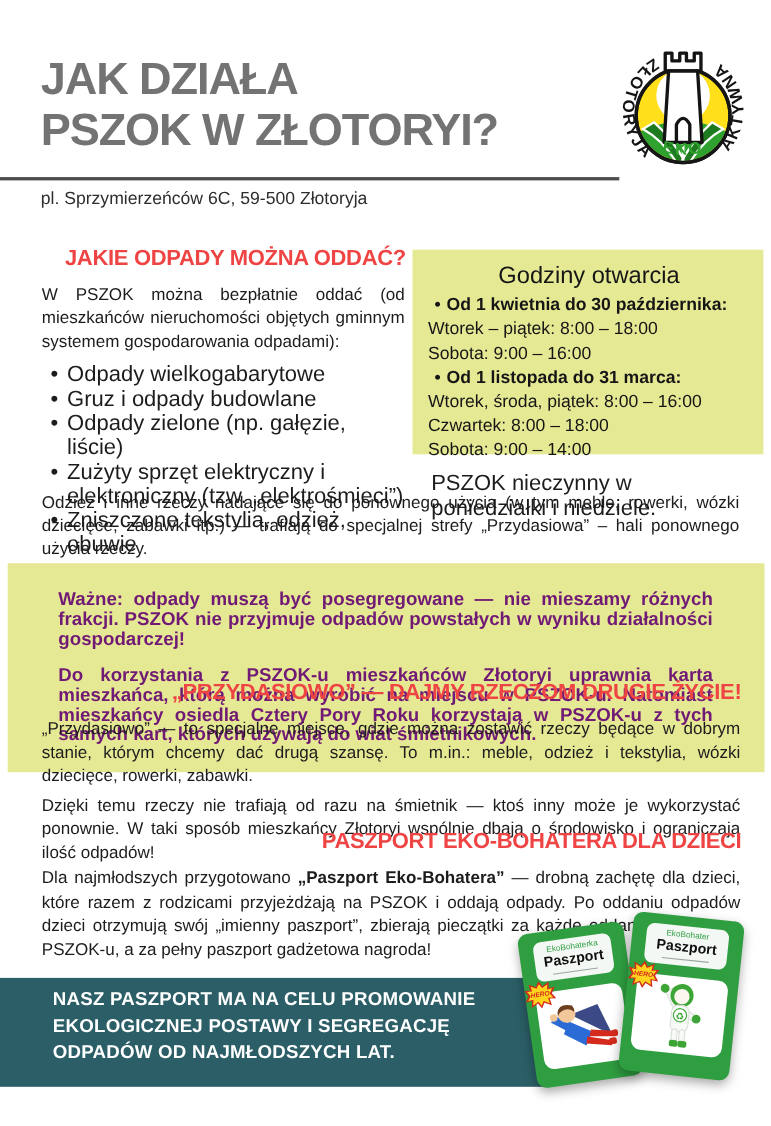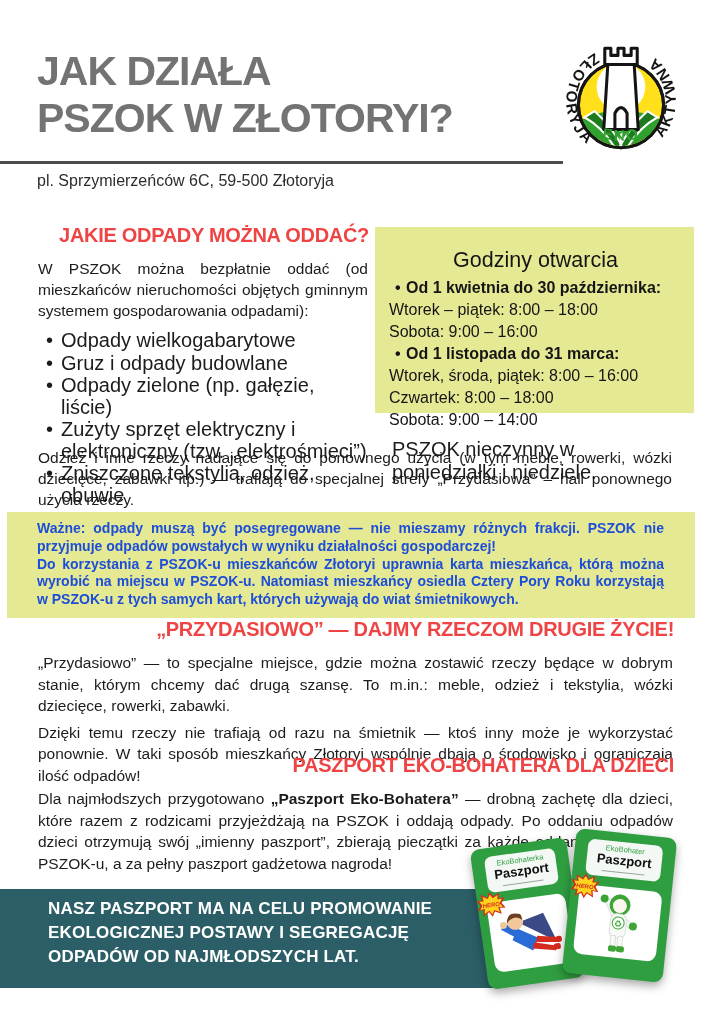--- a/index.html
+++ b/index.html
@@ -21,33 +21,33 @@
   .section-h{font-size:20px;font-weight:700;letter-spacing:-0.3px;color:#ef4444;margin:0 0 11px 0;text-align:right;}
   .body-p{font-size:15.5px;line-height:21px;text-align:justify;margin:1px;}
   .waste-list{margin:9px 0 0 24px;padding:0;list-style:none;}
   .waste-list li{position:relative;font-size:20px;line-height:21.5px;margin:0 0 1px 0;}
   .waste-list li::before{content:"•";position:absolute;left:-15px;top:0;}
   
   .hours{
     position:absolute;left:375px;top:227px;width:319px;height:186px;
     background:#e6e994;padding:5px 12px 0 14px;box-sizing:border-box;
   }
-  .hours-title{text-align:center;font-size:21.5px;color:#151515;margin:16px 0 4px 0;}
+  .hours-title{text-align:center;font-size:21.5px;color:#151515;margin:6px 0 4px 0;}
   .hours-line{font-size:16px;line-height:22px;color:#151515;}
   .hours-bullet{font-weight:bold;padding-left:17px;position:relative;}
   .hours-bullet::before{content:"•";position:absolute;left:6px;}
   .hours-closed{font-weight:normal;margin-top:7px;padding-left:3px;font-size:20px;}
   
   .reuse{position:absolute;left:37px;top:446px;width:634px;}
   
   .important{
     position:absolute;left:7px;top:512px;width:688px;box-sizing:border-box;
     background:#e6e994;padding:8px 31px 9px 30px;
   }
-  .important p{font-size:14px;line-height:17.8px;font-weight:bold;text-align:justify;margin:0;color:#1d4ed8;}
+  .important p{font-size:17px;line-height:17.8px;font-weight:bold;text-align:justify;margin:16px;color:#701a75;}
   
   .przydasiowo{position:absolute;left:37px;top:618px;width:637px;}
   .przydasiowo .body-p{margin-bottom:5px;line-height:21.5px;}
   
   .passport{position:absolute;left:37px;top:754px;width:637px;}
   .passport .body-p{line-height:21.5px;}
   
   .footer-band{
     position:absolute;left:0;top:889px;width:497px;height:99px;background:#2b5e66;
     display:flex;align-items:center;box-sizing:border-box;padding:0 26px 12px 48px;

